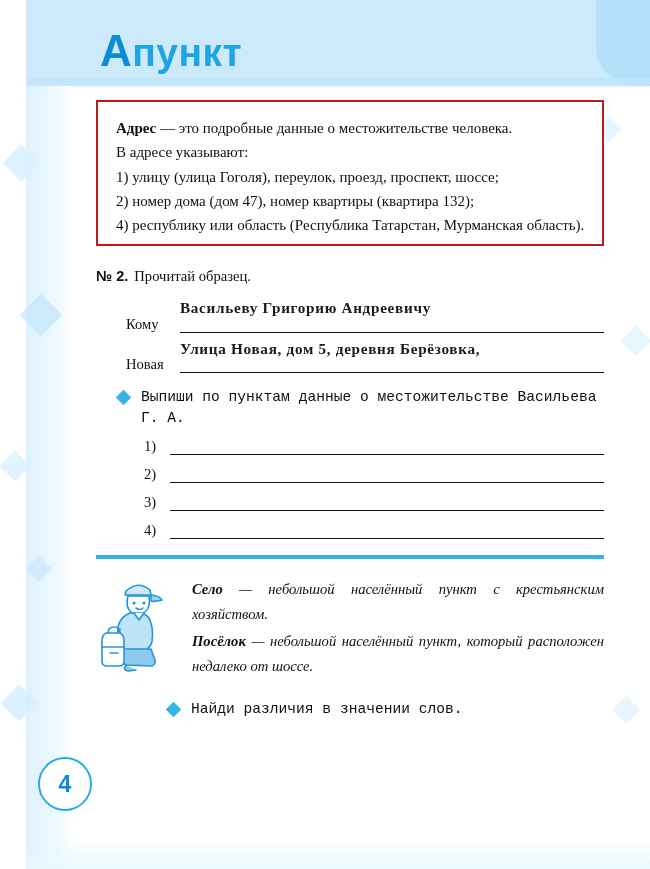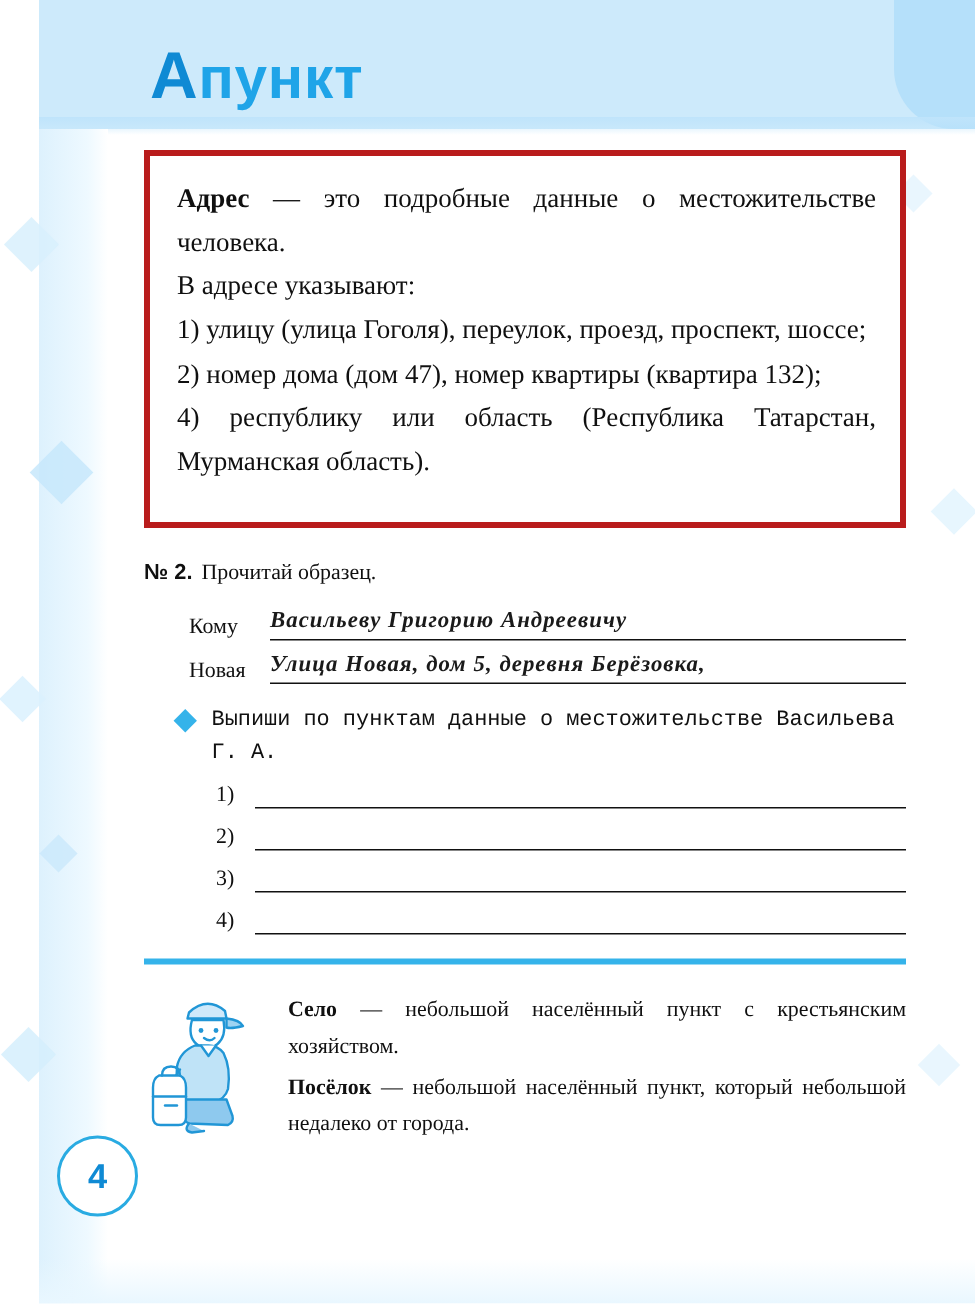--- a/index.html
+++ b/index.html
@@ -91,23 +91,23 @@
   }
 
   
   .content {
     position: absolute;
     left: 96px; top: 100px;
     width: 508px;
   }
 
   .def-box {
-    border: 4px solid #b91c1c;
-    padding: 14px 16px 26px 18px;
-    font-size: 18px;
+    border: 2px solid #b91c1c;
+    padding: 14px 16px 7px 18px;
+    font-size: 15px;
     line-height: 1.62;
     color: #101010;
     text-align: justify;
     background: #ffffff;
   }
   .def-box b { font-weight: bold; }
   .def-box .ln { display: block; }
 
   .task {
     margin-top: 22px;
@@ -144,28 +144,27 @@
     font-size: 14.6px;
     margin-bottom: 5px;
   }
   .sample-label {
     width: 54px;
     flex: none;
     color: #101010;
   }
   .handwritten {
     font-family: "Liberation Serif", serif;
-    font-style: italic;
     font-weight: bold;
     font-size: 15.2px;
     color: #1a1a1a;
     letter-spacing: 0.7px;
     border-bottom: 1.4px solid #111;
     flex: 1;
-    padding-bottom: 1px;
+    padding-bottom: 12px;
     line-height: 1.45;
   }
   .handwritten.full {
     width: 100%;
     display: block;
     flex: none;
   }
   .sample-row2 {
     margin-left: 0;
     margin-top: 1px;
@@ -229,21 +228,21 @@
   }
   .info-text {
     flex: 1;
     font-size: 14.6px;
     line-height: 1.7;
     text-align: justify;
     color: #101010;
     padding-top: 4px;
   }
   .info-text b { font-weight: bold; }
-  .info-text p { margin: 0 0 2px 0; }
+  .info-text p { margin: 0 0 2px 0; font-style: italic; }
 
   .bullet-row.last { margin-top: 16px; padding-left: 72px; }
 
   
   .page-num {
     position: absolute;
     left: 38px; bottom: 58px;
     width: 50px; height: 50px;
     border-radius: 50%;
     border: 2.5px solid #29abe2;
@@ -357,21 +356,25 @@
 
             <path d="M10 58 q-4 2 -4 8 l0 20 q0 5 5 5 l12 0 q5 0 5 -5 l0 -20 q0 -6 -4 -8 z" fill="#ffffff"></path>
             <path d="M12 58 q0 -6 6 -6 q6 0 6 6"></path>
             <path d="M6 72 l22 0"></path>
             <path d="M14 78 l8 0"></path>
           </g>
         </svg>
       </div>
       <div class="info-text">
         <p><b>Село</b><span> — небольшой населённый пункт с крестьянским хозяйством.</span></p>
-        <p><b>Посёлок</b><span> — небольшой населённый пункт, который небольшой недалеко от города.</span></p>
+        <p><b>Посёлок</b><span> — небольшой населённый пункт, который расположен недалеко от шоссе.</span></p>
       </div>
     </div>
 
+    <div class="bullet-row last">
+      <span class="diamond"></span>
+      <span class="bullet-text">Найди различия в значении слов.</span>
+    </div>
 
   </div>
 
   <div class="page-num">4</div>
 </div>
 
 </body></html>

